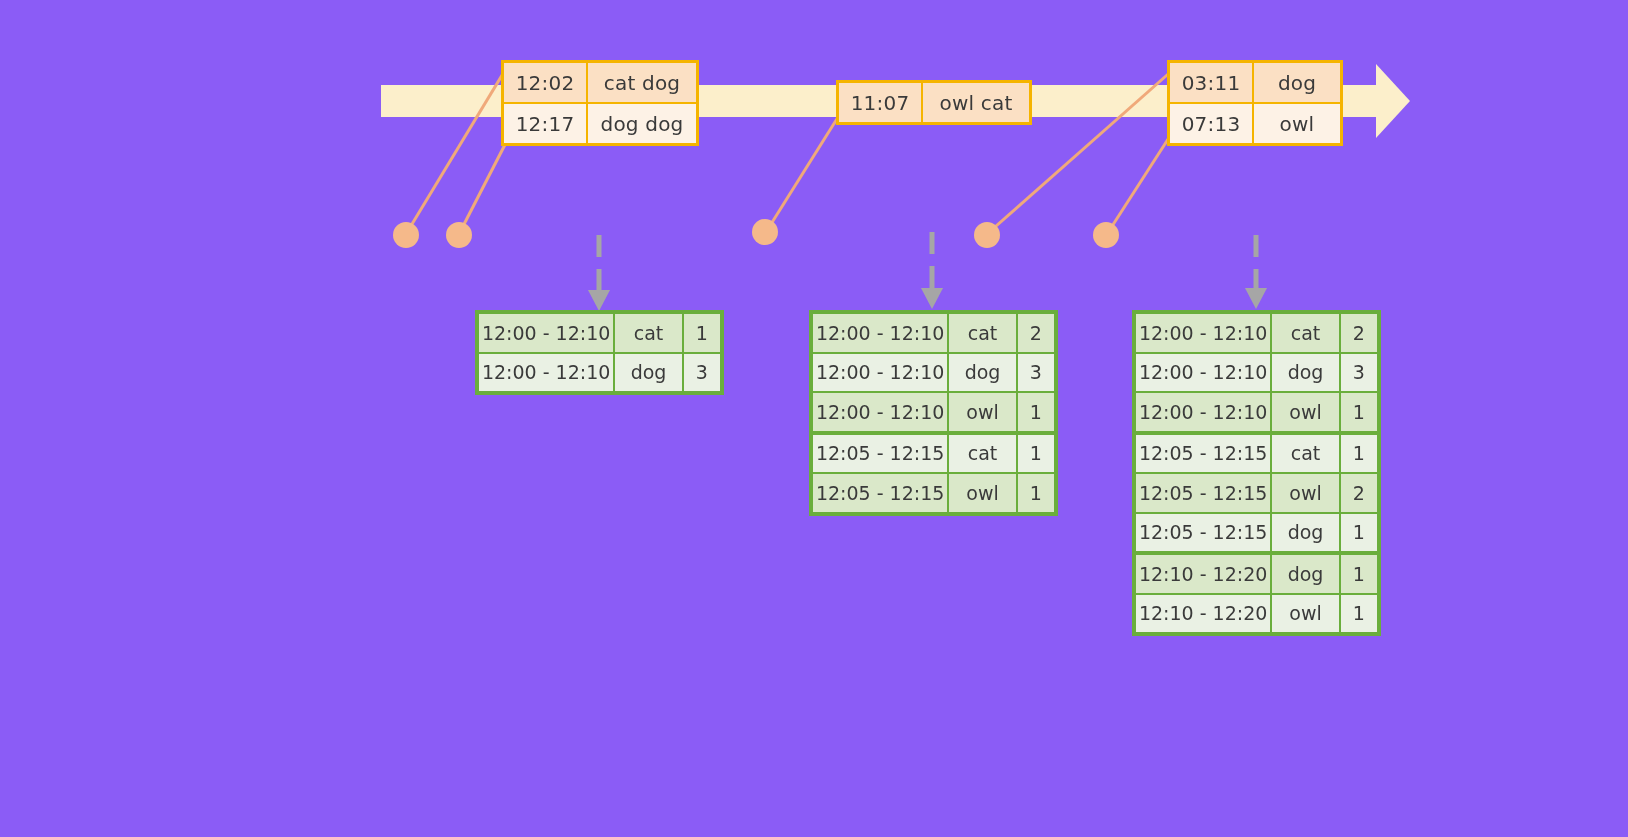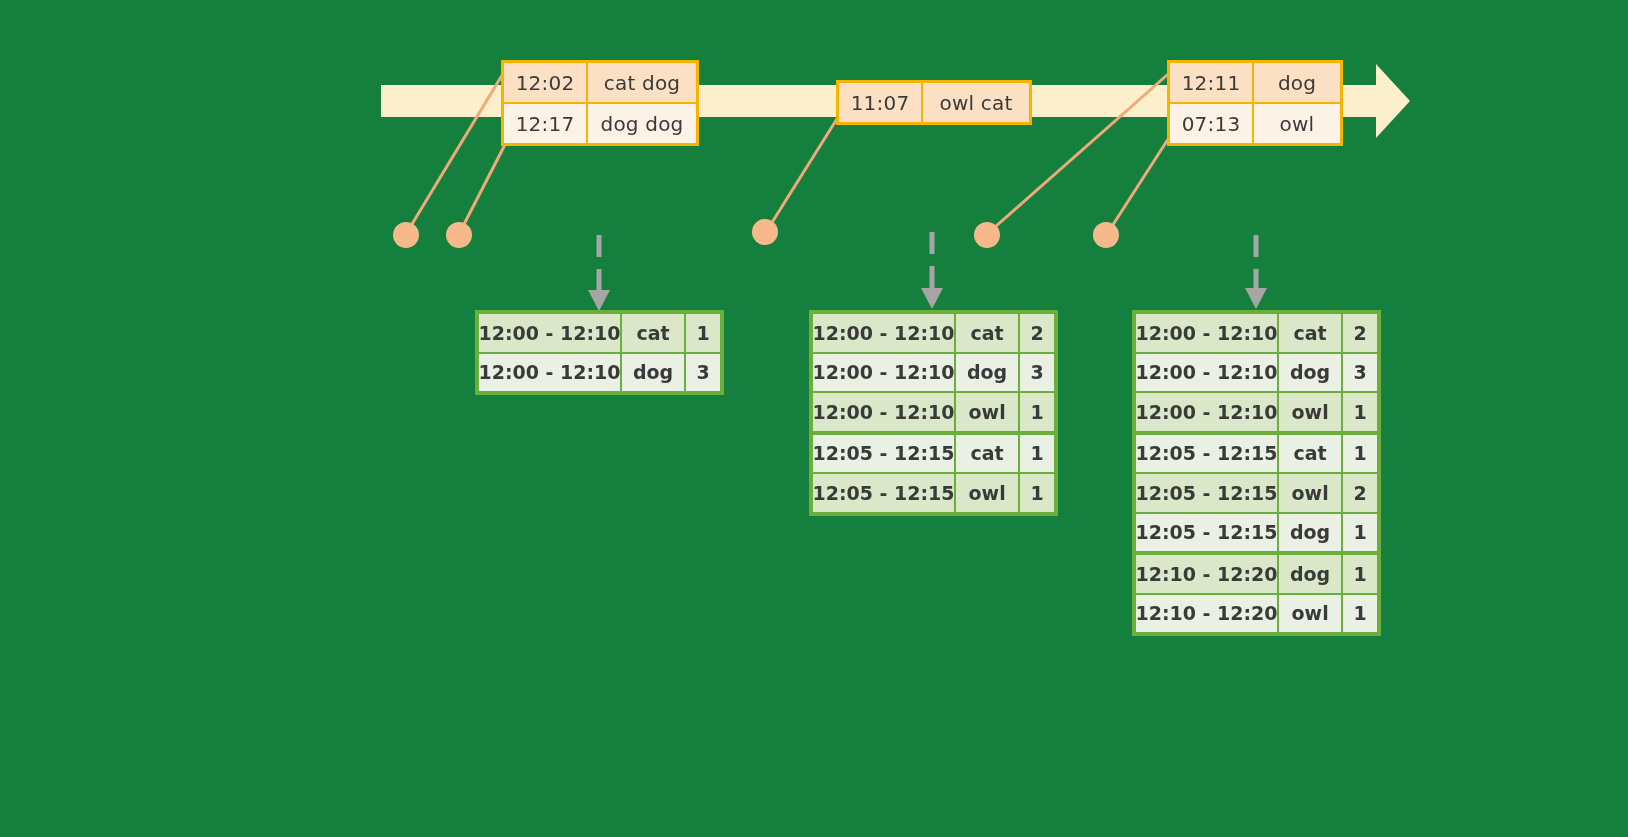--- a/index.html
+++ b/index.html
@@ -4,21 +4,21 @@
 <style>
   html, body {
     margin: 0;
     padding: 0;
     background: #000000;
   }
   #canvas {
     position: relative;
     width: 1628px;
     height: 837px;
-    background: #15803d;
+    background: #8b5cf6;
     font-family: "DejaVu Sans", sans-serif;
     overflow: hidden;
   }
 
   
   #timeline-svg {
     position: absolute;
     left: 0;
     top: 0;
     width: 1628px;
@@ -69,21 +69,20 @@
     border: 4px solid #6AAE3C;
     box-sizing: border-box;
     background: #6AAE3C;
     display: flex;
     flex-direction: column;
   }
   .res-row {
     display: flex;
     flex-direction: row;
     height: 37.5px;
-    font-weight: bold;
   }
   .res-row.sep-above { border-top: 4px solid #6AAE3C; }
   .res-row.plain-above { border-top: 2px solid #6AAE3C; }
   .res-row.shade-a .res-cell { background: #DAE8C9; }
   .res-row.shade-b .res-cell { background: #EAF1E4; }
   .res-cell {
     display: flex;
     align-items: center;
     justify-content: center;
     color: #3a3a3a;
@@ -152,21 +151,21 @@
 
   <div class="event-group" style="left:836px; top:80px; width:196px;">
     <div class="event-row shade-a">
       <div class="event-cell time-cell">11:07</div>
       <div class="event-cell val-cell">owl cat</div>
     </div>
   </div>
 
   <div class="event-group" style="left:1167px; top:60px; width:176px;">
     <div class="event-row shade-a">
-      <div class="event-cell time-cell">12:11</div>
+      <div class="event-cell time-cell">03:11</div>
       <div class="event-cell val-cell">dog</div>
     </div>
     <div class="event-row shade-b">
       <div class="event-cell time-cell">07:13</div>
       <div class="event-cell val-cell">owl</div>
     </div>
   </div>
 
   <div class="result-table" style="left:475px; top:310px; width:249px;">
     <div class="res-row shade-a">

